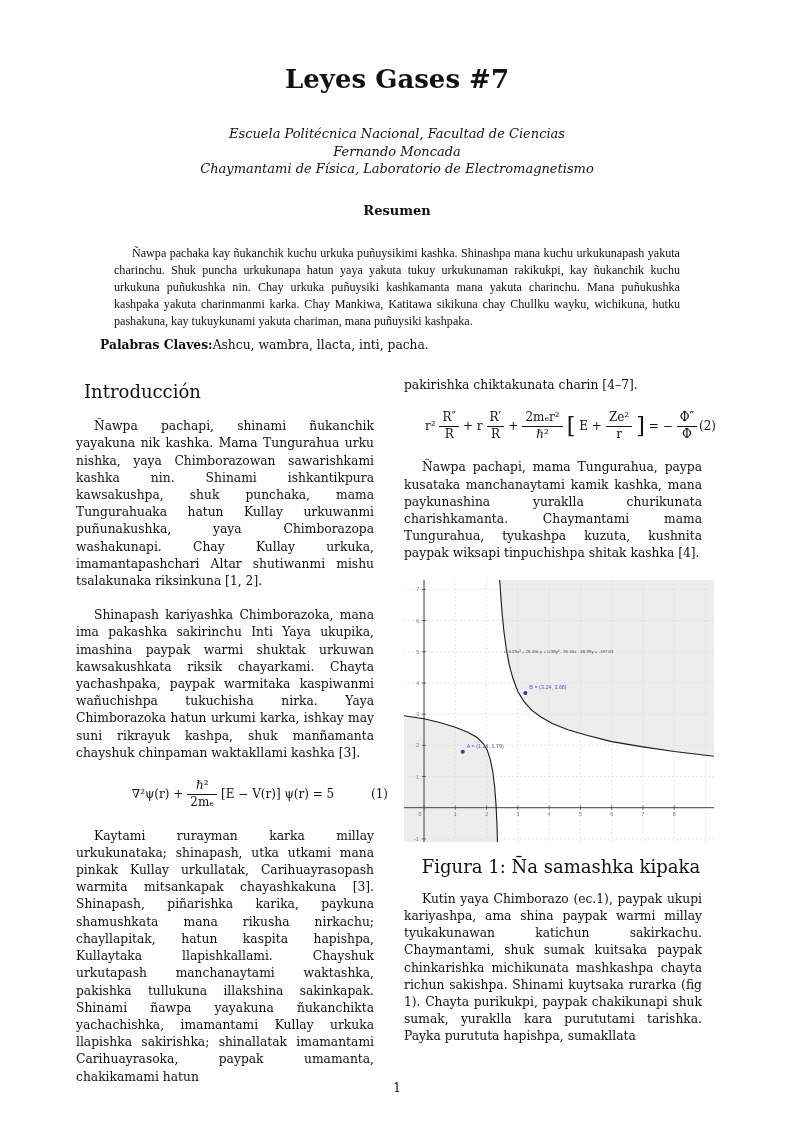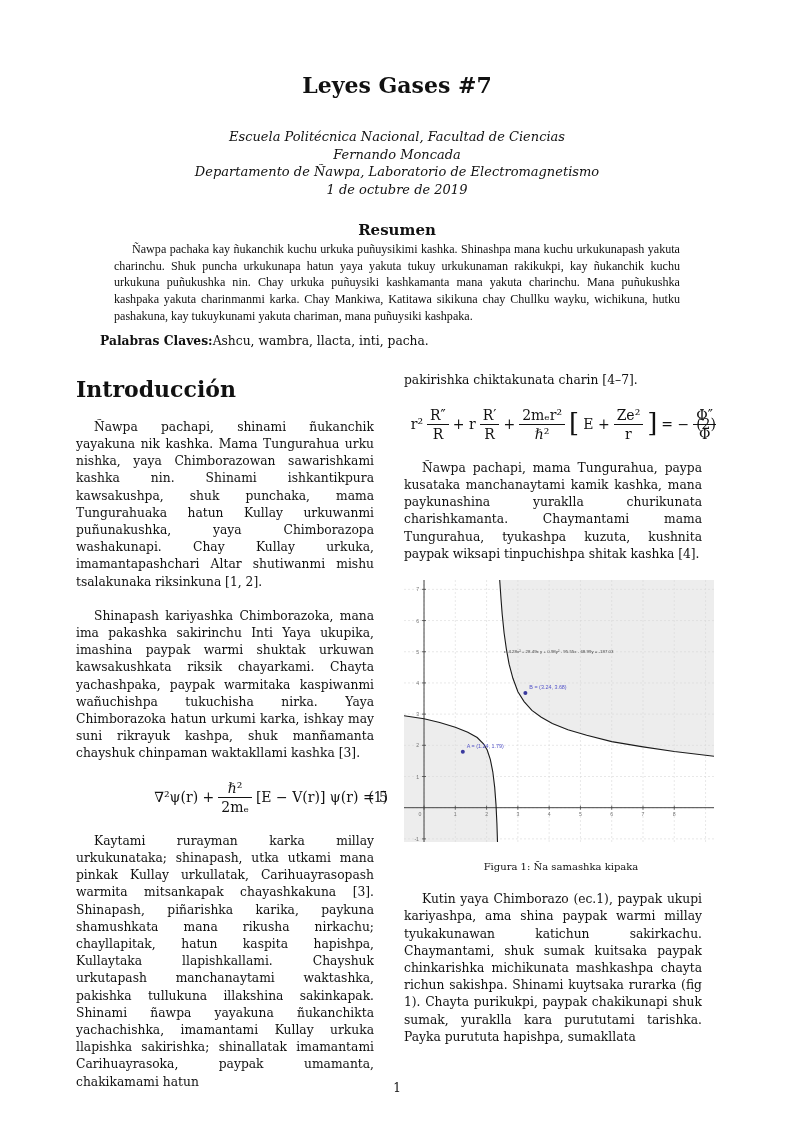--- a/index.html
+++ b/index.html
@@ -8,65 +8,64 @@
     width:794px;height:1123px;
     margin:0 auto;
     background:#ffffff;
     box-sizing:border-box;
     padding:56px 76px 0 76px;
     font-family:"DejaVu Serif","Liberation Serif",serif;
     font-size:12.3px;line-height:17.2px;color:#111;
     overflow:hidden;
   }
   .title{
-    text-align:center;font-size:22px;font-weight:bold;
-    margin:16px 0 30px 0;line-height:1.2;
+    text-align:center;font-size:26px;font-weight:bold;
+    margin:8px 0 30px 0;line-height:1.2;
   }
   .authorblock{
     text-align:center;font-style:italic;font-size:13px;line-height:17.5px;
     margin-bottom:24px;
   }
   .abstract{margin:0 38px;}
-  .abstract-heading{text-align:center;font-weight:bold;font-size:15px;margin-bottom:1px;}
+  .abstract-heading{text-align:center;font-weight:bold;font-size:13px;margin-bottom:26px;}
   .abstract-text{text-align:justify;text-indent:18px;font-size:12.1px;line-height:16.9px;font-family:Liberation Serif, serif;}
   .keywords{margin:7px 0 0 24px;font-size:12.3px;}
   .keywords b{font-weight:bold;}
   .columns{display:flex;gap:14px;margin-top:22px;}
   .col{width:314px;}
-  .section-heading{font-size:22px;font-weight:bold;margin:4px 0 16px 0;line-height:1.2;}
+  .section-heading{font-size:18px;font-weight:normal;margin:4px 0 16px 8px;line-height:1.2;}
   p.body{text-align:justify;margin:0 16px 17px 0;}
   p.indent{text-indent:18px;}
   p.noindent{text-indent:0;}
   
-  .eq{display:flex;justify-content:flex-end;align-items:center;position:relative;
-      margin:12px 0 18px 0;font-size:14px;line-height:1.2;}
+  .eq{display:flex;justify-content:center;align-items:center;position:relative;
+      margin:12px 0 18px 0;font-size:12px;line-height:1.2;}
   .eq>span{margin:0 2px;white-space:nowrap;}
   .eq .tag{position:absolute;right:2px;margin:0;}
   .frac{display:inline-block;vertical-align:-0.85em;text-align:center;margin:0 2px;}
   .frac .fn{display:block;padding:0 3px 1px 3px;border-bottom:1px solid #111;line-height:1.15;}
   .frac .fd{display:block;padding:1px 3px 0 3px;line-height:1.15;}
   .bigb{font-size:1.85em;font-weight:normal;line-height:0.9;vertical-align:-0.12em;}
   
   .figure{margin:4px 0 0 0;}
   .figure svg{display:block;margin:0 0 0 0;}
-  .fig-caption{text-align:center;font-size:10px;margin:16px 0 16px 0;}
+  .fig-caption{text-align:center;font-size:18px;margin:16px 0 16px 0;}
   .pageno{position:absolute;bottom:26px;left:0;width:100%;text-align:center;font-size:12px;color:#111;}
 </style>
 </head>
 <body>
 
 <div class="page">
 
   <h1 class="title">Leyes Gases #7</h1>
 
   <div class="authorblock">
     <div>Escuela Politécnica Nacional, Facultad de Ciencias</div>
     <div>Fernando Moncada</div>
-    <div>Departamento de Ñawpa, Laboratorio de Electromagnetismo</div>
-    <div>1 de octubre de 2019</div>
+    <div>Chaymantami de Física, Laboratorio de Electromagnetismo</div>
   </div>
 
   <div class="abstract">
     <div class="abstract-heading">Resumen</div>
     <div class="abstract-text">Ñawpa pachaka kay ñukanchik kuchu urkuka puñuysikimi kashka. Shinashpa mana kuchu urkukunapash yakuta charinchu. Shuk puncha urkukunapa hatun yaya yakuta tukuy urkukunaman rakikukpi, kay ñukanchik kuchu urkukuna puñukushka nin. Chay urkuka puñuysiki kashkamanta mana yakuta charinchu. Mana puñukushka kashpaka yakuta charinmanmi karka. Chay Mankiwa, Katitawa sikikuna chay Chullku wayku, wichikuna, hutku pashakuna, kay tukuykunami yakuta chariman, mana puñuysiki kashpaka.</div>
   </div>
 
   <div class="keywords"><b>Palabras Claves:</b><span>Ashcu, wambra, llacta, inti, pacha.</span></div>
 
   <div class="columns">

